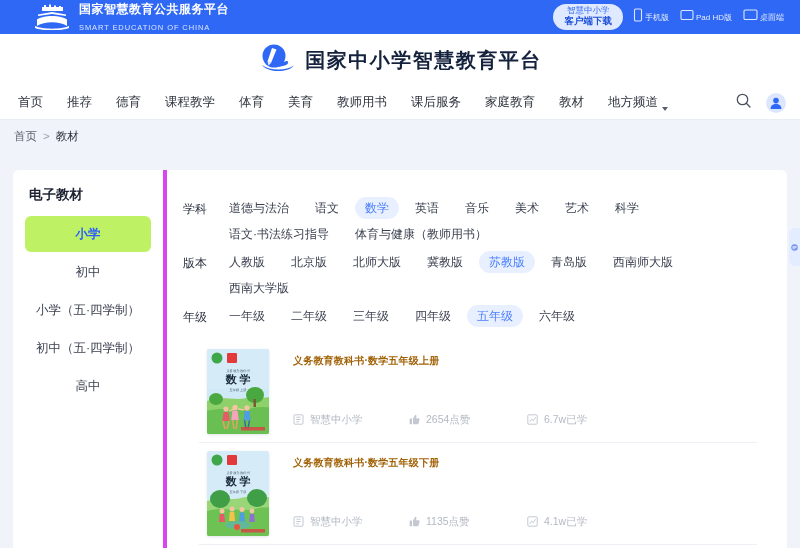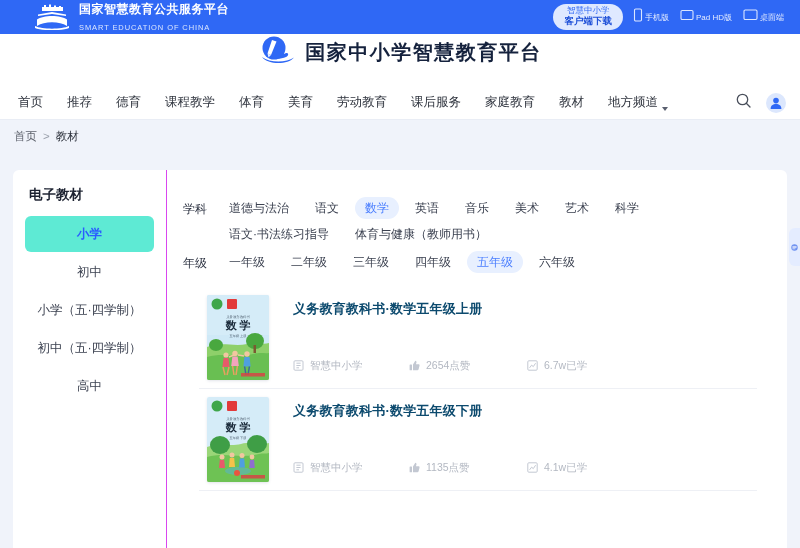--- a/index.html
+++ b/index.html
@@ -45,21 +45,21 @@
   .dev-item {
     display: flex; flex-direction: row; align-items: center; gap: 2px;
     cursor: pointer;
   }
   .dev-ico { display: block; }
   .dev-lbl { color: #e4ecff; font-size: 8px; white-space: nowrap; }
 
   
   .logoband {
     height: 52px; background: #ffffff;
-    display: flex; align-items: flex-start; justify-content: center;
+    display: flex; align-items: center; justify-content: center;
   }
   .brand { display: flex; align-items: center; gap: 9px; }
   .brand-title {
     font-size: 20px; font-weight: bold; color: #15223d;
     letter-spacing: 1.5px;
     font-family: "Liberation Serif", "DejaVu Serif", serif;
   }
 
   
   .nav {
@@ -101,34 +101,34 @@
   .card {
     position: absolute; left: 13px; top: 170px;
     width: 774px; height: 378px;
     background: #ffffff; border-radius: 6px 6px 0 0;
     display: flex; overflow: hidden;
   }
 
   
   .side {
     width: 154px; flex: 0 0 154px; padding: 16px 12px 4px 12px;
-    border-right: 1px solid #d946ef;
+    border-right: 4px solid #d946ef;
   }
   .side-title {
     font-size: 13.5px; font-weight: bold; color: #1c2231;
     padding-left: 4px; margin-bottom: 12px;
   }
   .side-item {
     height: 36px; border-radius: 6px;
     display: flex; align-items: center; justify-content: center;
     font-size: 12.5px; color: #3b4150; cursor: pointer;
     margin-bottom: 2px;
   }
   .side-item.active {
-    background: #5eead4; color: #2b5cff; font-weight: bold;
+    background: #bef264; color: #2b5cff; font-weight: bold;
   }
 
   
   .main { flex: 1; padding: 27px 14px 0 16px; position: relative; }
 
   .filter-row { display: flex; align-items: flex-start; margin-bottom: 2px; }
   .filter-key {
     font-size: 12px; color: #2b3140; width: 36px; flex: 0 0 36px;
     line-height: 22px; padding-top: 1px;
   }
@@ -152,21 +152,21 @@
     height: 1px; background: #eef0f5;
   }
   .cover {
     width: 62px; height: 85px; flex: 0 0 62px; border-radius: 2px;
     overflow: hidden; position: relative;
     box-shadow: 0 1px 3px rgba(30,50,90,.13);
   }
   .cover svg { display: block; }
   .book-body { flex: 1; padding-left: 24px; display: flex; flex-direction: column; }
   .book-title {
-    font-size: 13px; font-weight: bold; color: #0c4a6e;
+    font-size: 10px; font-weight: bold; color: #a16207;
     letter-spacing: .2px; margin-top: 5px;
   }
   .book-meta {
     margin-top: auto; margin-bottom: 7px;
     display: flex; align-items: center;
   }
   .meta-item {
     display: flex; align-items: center; gap: 6px;
     font-size: 10.5px; color: #b3b8c2;
   }
@@ -254,21 +254,21 @@
 </div>
 
 <div class="nav">
   <div class="nav-items">
     <div class="nav-item">首页</div>
     <div class="nav-item">推荐</div>
     <div class="nav-item">德育</div>
     <div class="nav-item">课程教学</div>
     <div class="nav-item">体育</div>
     <div class="nav-item">美育</div>
-    <div class="nav-item">劳动教育</div>
+    <div class="nav-item">教师用书</div>
     <div class="nav-item">课后服务</div>
     <div class="nav-item">家庭教育</div>
     <div class="nav-item">教材</div>
     <div class="nav-item withcaret">
       <span>地方频道</span>
       <span class="caret"></span>
     </div>
   </div>
   <div class="nav-right">
     <span class="search-ico">
@@ -314,20 +314,33 @@
         <span class="chip">英语</span>
         <span class="chip">音乐</span>
         <span class="chip">美术</span>
         <span class="chip">艺术</span>
         <span class="chip">科学</span>
         <span class="chip">语文·书法练习指导</span>
         <span class="chip">体育与健康（教师用书）</span>
       </div>
     </div>
 
+    <div class="filter-row">
+      <div class="filter-key">版本</div>
+      <div class="chips">
+        <span class="chip">人教版</span>
+        <span class="chip">北京版</span>
+        <span class="chip">北师大版</span>
+        <span class="chip">冀教版</span>
+        <span class="chip active">苏教版</span>
+        <span class="chip">青岛版</span>
+        <span class="chip">西南师大版</span>
+        <span class="chip">西南大学版</span>
+      </div>
+    </div>
 
     <div class="filter-row">
       <div class="filter-key">年级</div>
       <div class="chips">
         <span class="chip">一年级</span>
         <span class="chip">二年级</span>
         <span class="chip">三年级</span>
         <span class="chip">四年级</span>
         <span class="chip active">五年级</span>
         <span class="chip">六年级</span>

